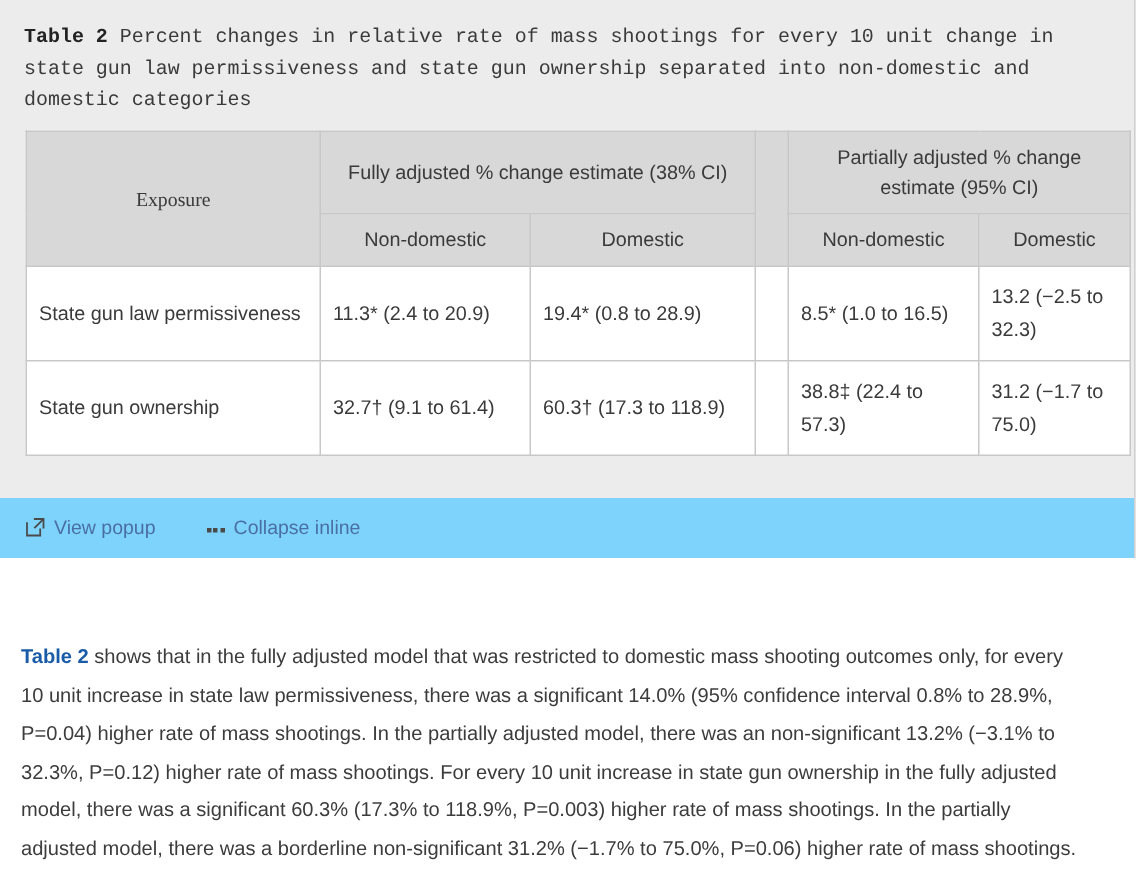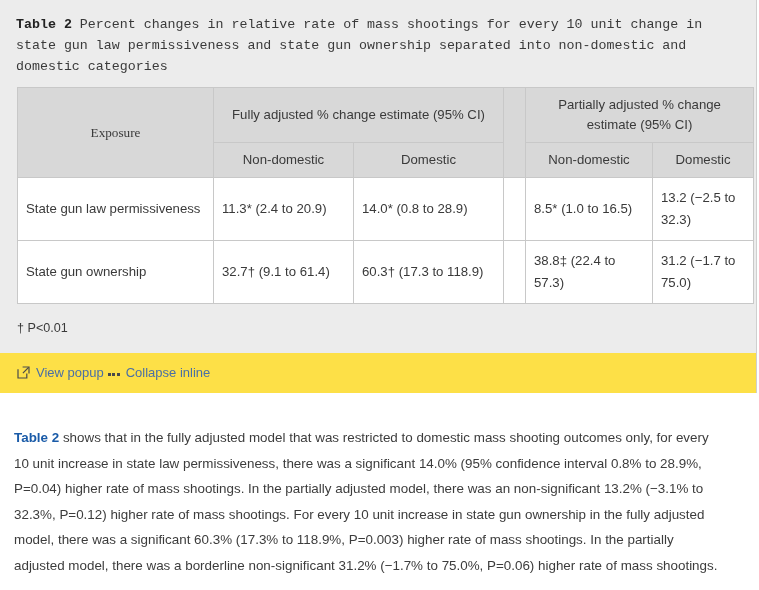--- a/index.html
+++ b/index.html
@@ -101,25 +101,25 @@
     font-size: 12.6px;
     line-height: 20.5px;
     color: #3a3a3a;
   }
   .footnotes div {
     white-space: pre;
   }
 
   
   .action-bar {
-    background: #fde047;
+    background: #7dd3fc;
     padding: 11px 17px 12px 17px;
     display: flex;
     align-items: center;
-    gap: 4px;
+    gap: 34px;
   }
   .action-link {
     display: inline-flex;
     align-items: center;
     gap: 6px;
     color: #4a6fa5;
     font-size: 13px;
     cursor: pointer;
     text-decoration: none;
   }
@@ -179,54 +179,53 @@
         <col class="c-exp">
         <col class="c-nd1">
         <col class="c-d1">
         <col class="c-sp">
         <col class="c-nd2">
         <col class="c-d2">
       </colgroup>
       <thead>
         <tr>
           <th class="exposure-head" rowspan="2">Exposure</th>
-          <th class="group-head" colspan="2">Fully adjusted % change estimate (95% CI)</th>
+          <th class="group-head" colspan="2">Fully adjusted % change estimate (38% CI)</th>
           <th class="spacer-head" rowspan="2"></th>
           <th class="group-head" colspan="2">Partially adjusted % change estimate (95% CI)</th>
         </tr>
         <tr>
           <th>Non-domestic</th>
           <th>Domestic</th>
           <th>Non-domestic</th>
           <th>Domestic</th>
         </tr>
       </thead>
       <tbody>
         <tr>
           <td class="row-label">State gun law permissiveness</td>
           <td class="value-cell">11.3* (2.4 to 20.9)</td>
-          <td class="value-cell">14.0* (0.8 to 28.9)</td>
+          <td class="value-cell">19.4* (0.8 to 28.9)</td>
           <td class="spacer-cell"></td>
           <td class="value-cell">8.5* (1.0 to 16.5)</td>
           <td class="value-cell">13.2 (−2.5 to 32.3)</td>
         </tr>
         <tr>
           <td class="row-label">State gun ownership</td>
           <td class="value-cell">32.7† (9.1 to 61.4)</td>
           <td class="value-cell">60.3† (17.3 to 118.9)</td>
           <td class="spacer-cell"></td>
           <td class="value-cell">38.8‡ (22.4 to 57.3)</td>
           <td class="value-cell">31.2 (−1.7 to 75.0)</td>
         </tr>
       </tbody>
     </table>
   </div>
 
   <div class="footnotes">
-    <div>† P&lt;0.01</div>
   </div>
 
   <div class="action-bar">
     <a class="action-link">
       <span class="ext-icon">
         <svg width="13" height="13" viewBox="0 0 13 13">
           <path d="M1 3.2 L1 12 L9.8 12 L9.8 7.4" fill="none" stroke="#4a4a4a" stroke-width="1.2"></path>
           <path d="M5.6 1 L12 1 L12 7.4" fill="none" stroke="#4a4a4a" stroke-width="1.2"></path>
           <path d="M11.6 1.4 L5.9 7.1" fill="none" stroke="#4a4a4a" stroke-width="1.2"></path>
         </svg>

